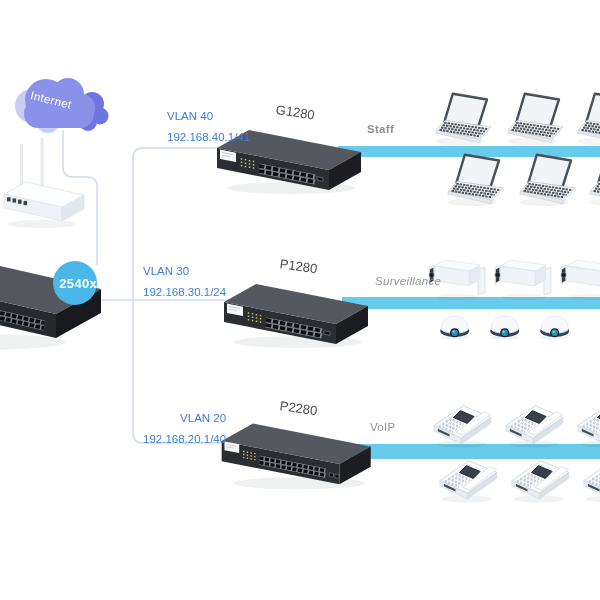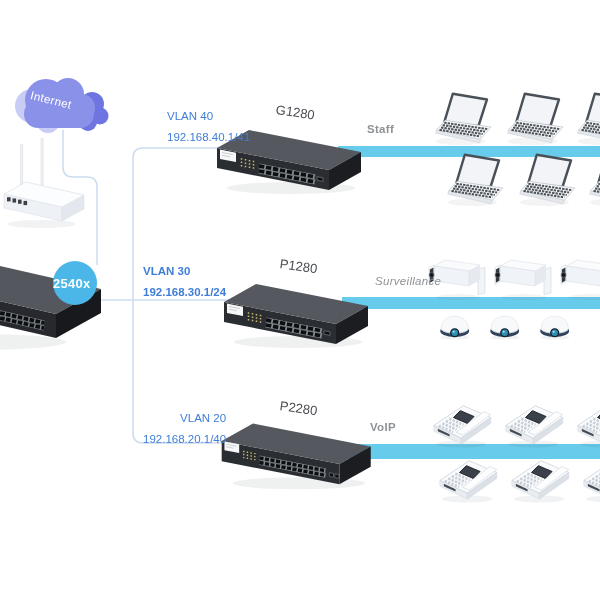--- a/index.html
+++ b/index.html
@@ -6,21 +6,21 @@
   body{font-family:"Liberation Sans", sans-serif;}
   .stage{position:relative;width:600px;height:600px;background:#ffffff;overflow:hidden;}
   .overlay{position:absolute;left:0;top:0;}
   .label{position:absolute;white-space:nowrap;}
   .vlan-block{color:#3f7ed7;font-size:11.5px;line-height:21px;}
   .switch-name{color:#4b4e53;font-size:13px;transform:rotate(8deg);transform-origin:left center;}
   .band-label{color:#8f9296;font-size:11.5px;letter-spacing:.3px;}
   .internet-label{color:#ffffff;font-size:11.5px;transform:rotate(14deg);letter-spacing:.4px;}
   .badge{position:absolute;left:53px;top:261px;width:44px;height:44px;border-radius:50%;
          background:#4ab7e8;color:#fff;font-size:13px;font-weight:bold;
-         display:flex;align-items:center;justify-content:flex-start;letter-spacing:.3px;}
+         display:flex;align-items:center;justify-content:flex-end;letter-spacing:.3px;}
 </style>
 </head>
 <body>
 
 <div class="stage">
 
   <svg class="overlay" width="600" height="600" viewBox="0 0 600 600">
     <defs>
 
       <g id="sw16">
@@ -210,30 +210,30 @@
   <div class="label internet-label" style="left:30px;top:94px;">Internet</div>
 
   <div class="badge">
     <span>2540x</span>
   </div>
 
   <div class="label vlan-block" style="left:143px;top:106px;margin-left:24px;">
     <div>VLAN 40</div>
     <div>192.168.40.1/41</div>
   </div>
-  <div class="label vlan-block" style="left:143px;top:261px;font-weight:bold;">
+  <div class="label vlan-block" style="left:143px;top:261px;">
     <div>VLAN 30</div>
     <div>192.168.30.1/24</div>
   </div>
   <div class="label vlan-block" style="left:143px;top:408px;text-align:right;">
     <div>VLAN 20</div>
     <div>192.168.20.1/40</div>
   </div>
 
   <div class="label switch-name" style="left:276px;top:102px;">G1280</div>
   <div class="label switch-name" style="left:280px;top:256px;">P1280</div>
   <div class="label switch-name" style="left:280px;top:398px;">P2280</div>
 
   <div class="label band-label" style="left:367px;top:123px;font-weight:bold;">Staff</div>
   <div class="label band-label" style="left:375px;top:275px;font-style:italic;">Surveillance</div>
-  <div class="label band-label" style="left:370px;top:421px;font-weight:bold;">VoIP</div>
+  <div class="label band-label" style="left:370px;top:421px;">VoIP</div>
 
 </div>
 
 </body></html>

